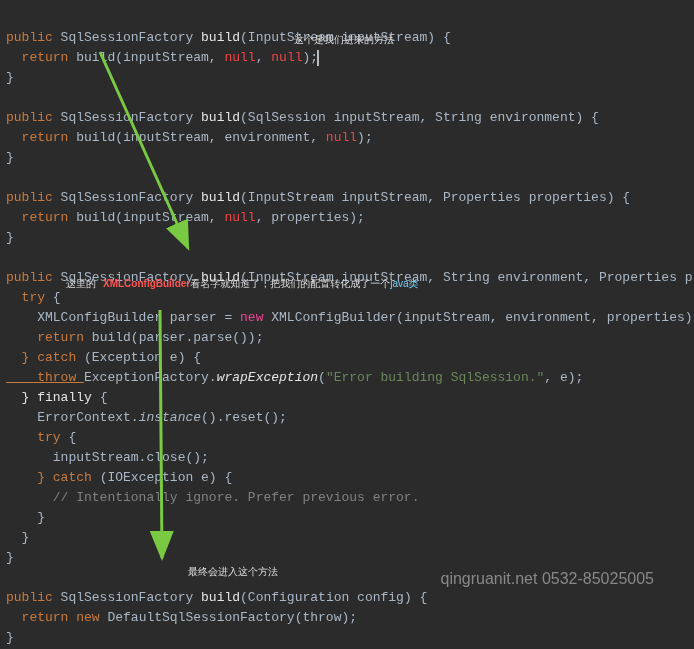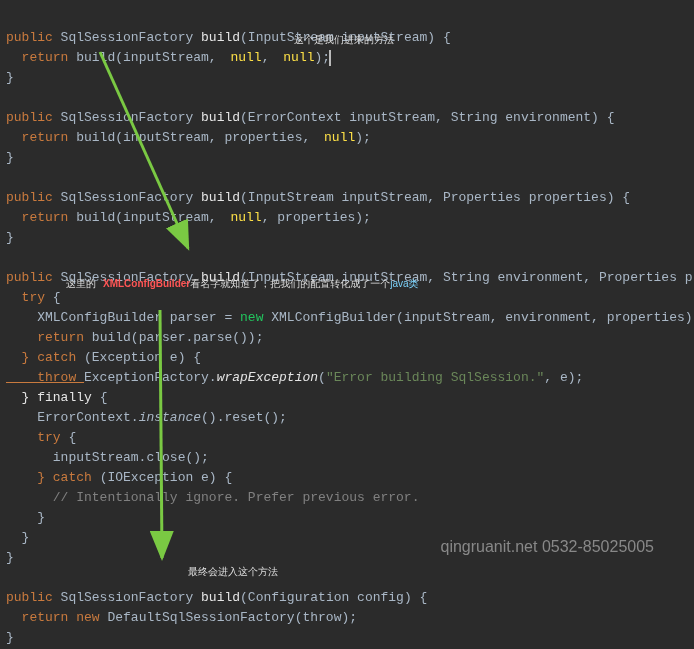--- a/index.html
+++ b/index.html
@@ -14,22 +14,22 @@
     overflow: hidden;
     position: relative;
     padding: 8px 6px;
   }
   .code-area {
     white-space: pre;
     position: relative;
   }
   .kw-public { color: #c97a3e; }
   .kw-return { color: #c97a3e; }
-  .kw-null { color: #fde047; margin-left: 6px; }
-  .kw-new { color: #22c55e; }
+  .kw-null { color: #ef4444; }
+  .kw-new { color: #ec4899; }
   .kw-try { color: #c97a3e; text-align: center; }
   .kw-catch { color: #c97a3e; }
   .kw-finally { color: #e5e5e5; }
   .kw-throw { color: #c97a3e; text-decoration: underline; }
   .method { color: #e5e5e5; }
   .string { color: #6a8759; }
   .comment { color: #808080; }
   .italic-call { font-style: italic; }
   .cursor {
     display: inline-block;
@@ -47,40 +47,40 @@
     font-weight: normal;
   }
   .highlight-red { color: #ff5555; font-weight: bold; margin-left: 7px; }
   .highlight-java { color: #7dd3fc; font-weight: normal; }
   .watermark {
     position: absolute;
     color: #888;
     font-family: Arial, sans-serif;
     font-size: 16px;
     right: 40px;
-    bottom: 92px;
+    bottom: 60px;
     margin-top: 16px;
   }
   svg.arrows {
     position: absolute;
     top: 0;
     left: 0;
     pointer-events: none;
   }
 </style>
 </head>
 <body>
 
 <div class="code-area">
 <span><span class="kw-public">public </span><span>SqlSessionFactory </span><span class="method">build</span><span>(InputStream inputStream) {</span></span>
 <span><span class="kw-return">  return </span><span>build(inputStream, </span><span class="kw-null">null</span><span>, </span><span class="kw-null">null</span><span>);</span><span class="cursor"></span></span>
 <span>}</span>
 
-<span><span class="kw-public">public </span><span>SqlSessionFactory </span><span class="method">build</span><span>(ErrorContext inputStream, String environment) {</span></span>
-<span><span class="kw-return">  return </span><span>build(inputStream, properties, </span><span class="kw-null">null</span><span>);</span></span>
+<span><span class="kw-public">public </span><span>SqlSessionFactory </span><span class="method">build</span><span>(SqlSession inputStream, String environment) {</span></span>
+<span><span class="kw-return">  return </span><span>build(inputStream, environment, </span><span class="kw-null">null</span><span>);</span></span>
 <span>}</span>
 
 <span><span class="kw-public">public </span><span>SqlSessionFactory </span><span class="method">build</span><span>(InputStream inputStream, Properties properties) {</span></span>
 <span><span class="kw-return">  return </span><span>build(inputStream, </span><span class="kw-null">null</span><span>, properties);</span></span>
 <span>}</span>
 
 <span><span class="kw-public">public </span><span>SqlSessionFactory </span><span class="method">build</span><span>(InputStream inputStream, String environment, Properties properties) {</span></span>
 <span><span class="kw-try">  try </span><span>{</span></span>
 <span><span>    XMLConfigBuilder parser = </span><span class="kw-new">new </span><span>XMLConfigBuilder(inputStream, environment, properties);</span></span>
 <span><span class="kw-return">    return </span><span>build(parser.parse());</span></span>

